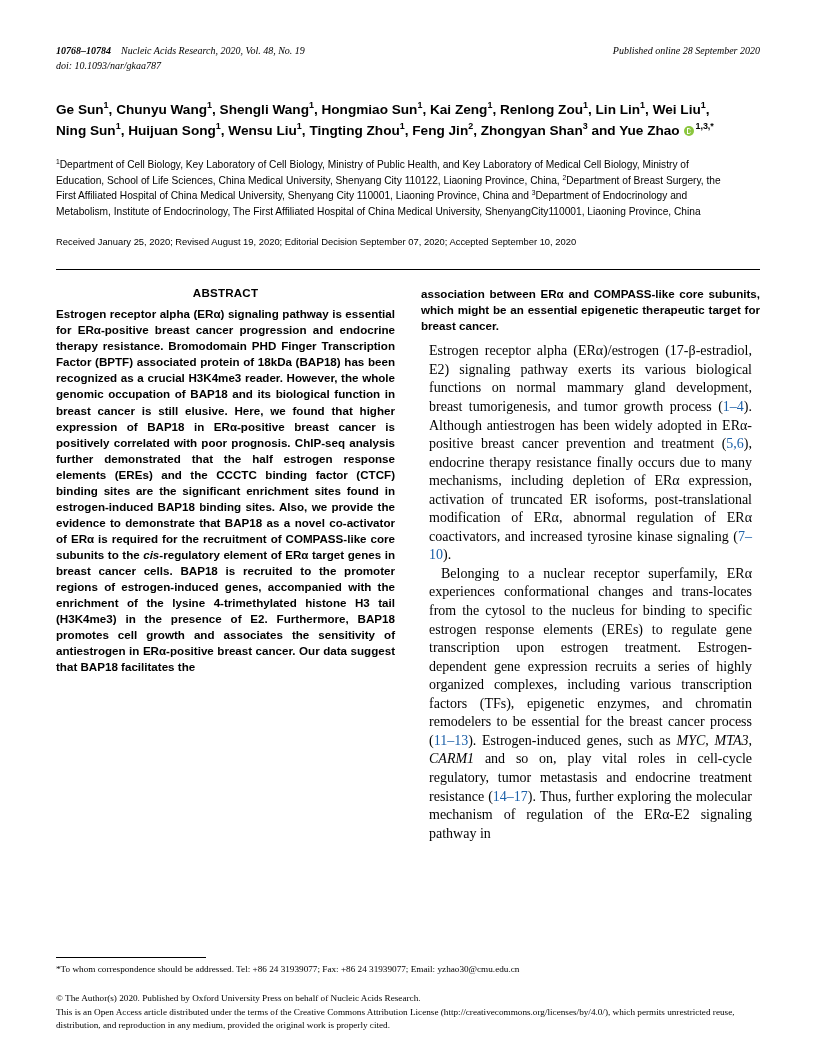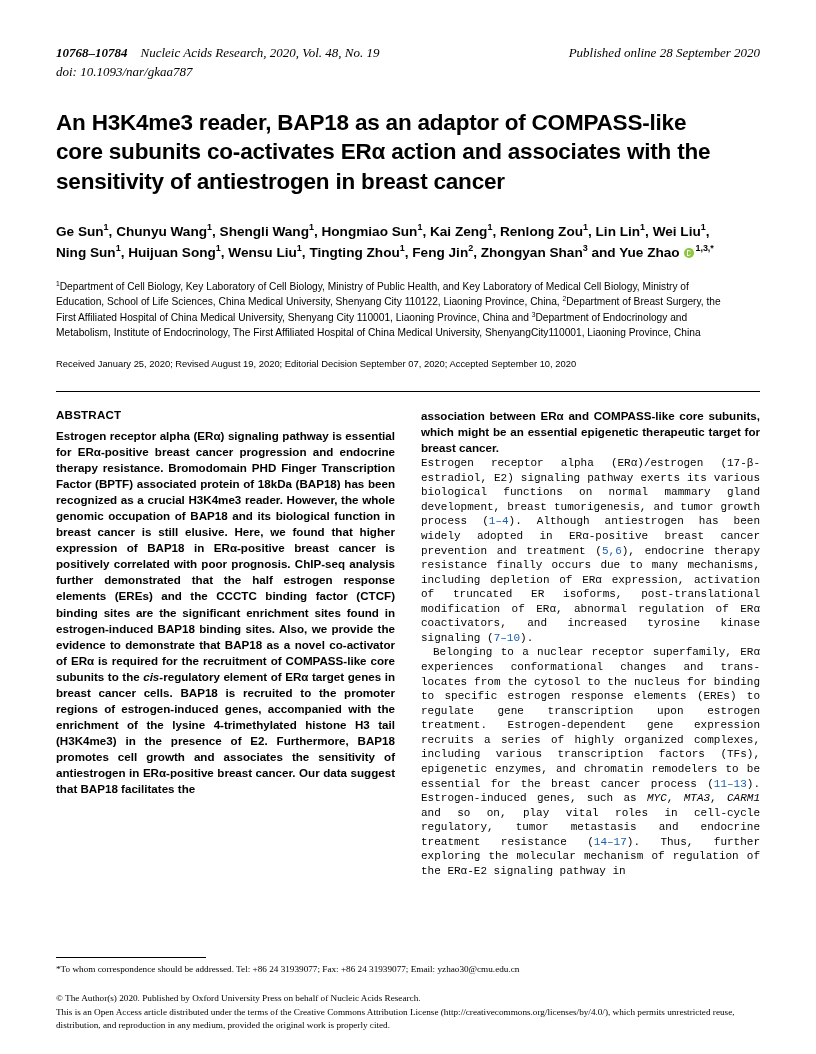--- a/index.html
+++ b/index.html
@@ -18,21 +18,21 @@
     color: #000000;
     overflow: hidden;
   }
 
   
   .journal-header {
     display: flex;
     justify-content: space-between;
     align-items: flex-start;
     font-style: italic;
-    font-size: 13px;
+    font-size: 10px;
     line-height: 1.45;
     margin-bottom: 26px;
   }
   .journal-header .left {
     max-width: 520px;
   }
   .journal-header .pages {
     font-weight: bold;
     font-style: italic;
   }
@@ -121,41 +121,42 @@
   .col {
     width: 339px;
   }
 
   .sec-head {
     font-family: "Liberation Sans", sans-serif;
     font-size: 11.6px;
     font-weight: bold;
     letter-spacing: 0.2px;
     margin: 0 0 7px 0;
+    text-align: center;
   }
   .sec-head.spaced {
     margin-top: 17px;
   }
 
   .abstract-body {
     font-family: "Liberation Sans", sans-serif;
     font-size: 11.6px;
     font-weight: bold;
     line-height: 1.385;
     text-align: justify;
     margin: 0;
   }
   .abstract-body em { font-style: italic; margin-top: 28px; }
 
   .intro-body {
-    font-family: Liberation Mono, monospace;
-    font-size: 11px;
+    font-family: Liberation Serif, serif;
+    font-size: 14px;
     line-height: 1.325;
     text-align: justify;
-    margin: 0;
+    margin: 8px;
   }
   .intro-body p { margin: 0; text-indent: 0; }
   .intro-body p + p { text-indent: 12px; }
   .intro-body i { font-style: italic; }
   .ref { color: #1a5fa8; }
 
   
   .footer {
     position: absolute;
     left: 56px;
@@ -189,21 +190,20 @@
     <div class="left">
       <span class="pages">10768–10784</span>
       &nbsp;&nbsp;
       <span>Nucleic Acids Research, 2020, Vol. 48, No. 19</span>
       <br>
       <span>doi: 10.1093/nar/gkaa787</span>
     </div>
     <div class="right">Published online 28 September 2020</div>
   </div>
 
-  <h1 class="title">An H3K4me3 reader, BAP18 as an adaptor of COMPASS-like core subunits co-activates ERα action and associates with the sensitivity of antiestrogen in breast cancer</h1>
 
   <div class="authors">Ge Sun<sup>1</sup>, Chunyu Wang<sup>1</sup>, Shengli Wang<sup>1</sup>, Hongmiao Sun<sup>1</sup>, Kai Zeng<sup>1</sup>, Renlong Zou<sup>1</sup>, Lin Lin<sup>1</sup>, Wei Liu<sup>1</sup>, Ning Sun<sup>1</sup>, Huijuan Song<sup>1</sup>, Wensu Liu<sup>1</sup>, Tingting Zhou<sup>1</sup>, Feng Jin<sup>2</sup>, Zhongyan Shan<sup>3</sup> and Yue Zhao <span class="orcid"></span><sup>1,3,*</sup></div>
 
   <div class="affiliations"><sup>1</sup>Department of Cell Biology, Key Laboratory of Cell Biology, Ministry of Public Health, and Key Laboratory of Medical Cell Biology, Ministry of Education, School of Life Sciences, China Medical University, Shenyang City 110122, Liaoning Province, China, <sup>2</sup>Department of Breast Surgery, the First Affiliated Hospital of China Medical University, Shenyang City 110001, Liaoning Province, China and <sup>3</sup>Department of Endocrinology and Metabolism, Institute of Endocrinology, The First Affiliated Hospital of China Medical University, ShenyangCity110001, Liaoning Province, China</div>
 
   <div class="received">Received January 25, 2020; Revised August 19, 2020; Editorial Decision September 07, 2020; Accepted September 10, 2020</div>
 
   <div class="rule"></div>
 
   <div class="columns">

